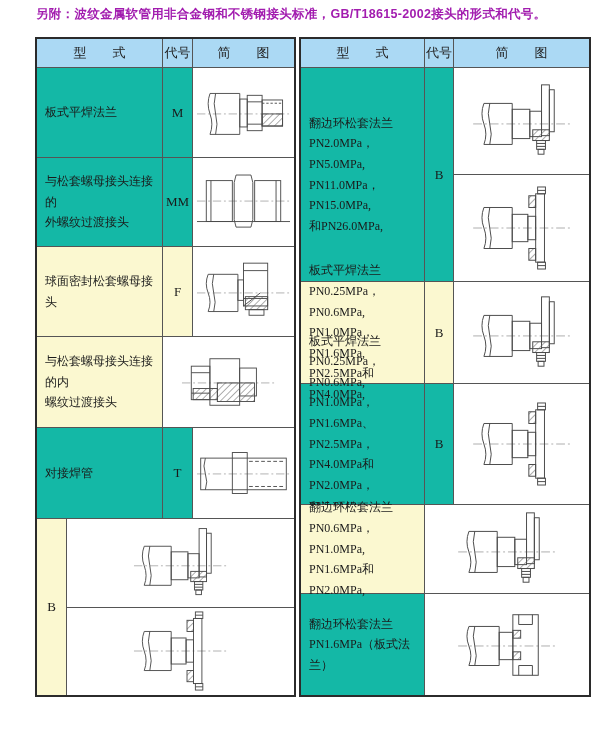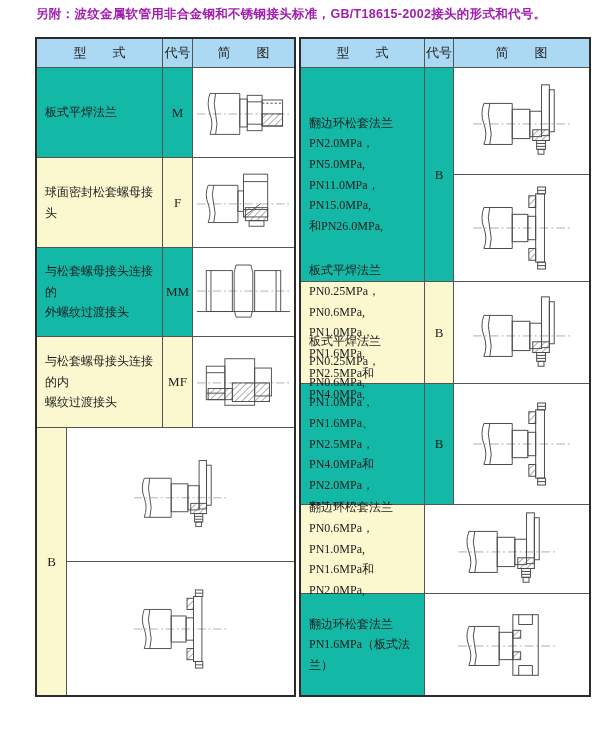--- a/index.html
+++ b/index.html
@@ -96,20 +96,41 @@
                 <line x1="56" y1="55" x2="72" y2="55"></line>
    <rect x="72" y="29" width="22" height="28"></rect>
    <rect x="72" y="44" width="22" height="13" fill="url(#hatchp)"></rect>
    <line x1="72" y1="32.5" x2="94" y2="32.5" stroke-dasharray="2.5 2"></line>
               </g>
             </svg>
           </div>
       </div>
     </div>
 
+    <div class="trow" style="height:89px">
+      <div class="c-type">与松套螺母接头连接的
+外螺纹过渡接头</div>
+      <div class="c-code">MM</div>
+      <div class="c-diag">
+        <div class="dcell">
+            <svg viewBox="0 0 104 86">
+              <g class="diag-stroke">
+                <line x1="2" y1="42" x2="102" y2="42" stroke="#999" stroke-width="0.8" stroke-dasharray="9 3 2 3"></line>
+   <rect x="12" y="20" width="28" height="44"></rect>
+                <line x1="17" y1="20" x2="17" y2="64"></line>
+   <rect x="64" y="20" width="28" height="44"></rect>
+                <line x1="87" y1="20" x2="87" y2="64"></line>
+   <polygon points="44,14 60,14 62,22 62,62 60,70 44,70 42,62 42,22"></polygon>
+   <line x1="2" y1="64" x2="102" y2="64"></line>
+              </g>
+            </svg>
+          </div>
+      </div>
+    </div>
+
     <div class="trow" style="height:90px">
       <div class="c-type hl">球面密封松套螺母接头</div>
       <div class="c-code hl">F</div>
       <div class="c-diag">
         <div class="dcell">
             <svg viewBox="0 0 104 86">
               <g class="diag-stroke">
                 <line x1="2" y1="44" x2="102" y2="44" stroke="#999" stroke-width="0.8" stroke-dasharray="9 3 2 3"></line>
    <path d="M14 24 q-4 10 0 20 q4 10 0 20 h32 v-40 z"></path>
    <path d="M20 24 q-3 10 0 20 q3 10 0 20"></path>
@@ -119,63 +140,59 @@
                 <line x1="52" y1="50" x2="78" y2="50"></line>
    <line x1="52" y1="58" x2="70" y2="44"></line>
    <rect x="54" y="48" width="24" height="14" fill="url(#hatchp)"></rect>
    <rect x="58" y="62" width="16" height="6"></rect>
               </g>
             </svg>
           </div>
       </div>
     </div>
 
-    <div class="trow" style="height:89px">
-      <div class="c-type">与松套螺母接头连接的
-外螺纹过渡接头</div>
-      <div class="c-code">MM</div>
-      <div class="c-diag">
-        <div class="dcell">
-            <svg viewBox="0 0 104 86">
-              <g class="diag-stroke">
-                <line x1="2" y1="42" x2="102" y2="42" stroke="#999" stroke-width="0.8" stroke-dasharray="9 3 2 3"></line>
-   <rect x="12" y="20" width="28" height="44"></rect>
-                <line x1="17" y1="20" x2="17" y2="64"></line>
-   <rect x="64" y="20" width="28" height="44"></rect>
-                <line x1="87" y1="20" x2="87" y2="64"></line>
-   <polygon points="44,14 60,14 62,22 62,62 60,70 44,70 42,62 42,22"></polygon>
-   <line x1="2" y1="64" x2="102" y2="64"></line>
-              </g>
-            </svg>
-          </div>
-      </div>
-    </div>
-
     <div class="trow" style="height:91px">
       <div class="c-type hl">与松套螺母接头连接的内
 螺纹过渡接头</div>
-      <div class="c-code hl">MF</div>
       <div class="c-diag">
         <div class="dcell">
             <svg viewBox="0 0 104 86">
               <g class="diag-stroke">
                 <line x1="2" y1="44" x2="102" y2="44" stroke="#999" stroke-width="0.8" stroke-dasharray="9 3 2 3"></line>
    <rect x="12" y="26" width="20" height="36"></rect>
    <line x1="12" y1="33" x2="32" y2="33"></line>
                 <line x1="12" y1="55" x2="32" y2="55"></line>
    <rect x="32" y="18" width="32" height="50"></rect>
    <rect x="64" y="28" width="18" height="30"></rect>
    <rect x="14" y="50" width="26" height="12" fill="url(#hatchp)"></rect>
    <rect x="40" y="44" width="40" height="20" fill="url(#hatchp)"></rect>
               </g>
             </svg>
           </div>
       </div>
     </div>
 
+    <div class="trow" style="height:91px">
+      <div class="c-type">对接焊管</div>
+      <div class="c-code">T</div>
+      <div class="c-diag">
+        <div class="dcell">
+            <svg viewBox="0 0 104 86">
+              <g class="diag-stroke">
+                <line x1="2" y1="44" x2="102" y2="44" stroke="#999" stroke-width="0.8" stroke-dasharray="9 3 2 3"></line>
+   <rect x="6" y="27" width="92" height="34"></rect>
+   <path d="M11 27 q-3 8.5 0 17 q3 8.5 0 17"></path>
+   <rect x="40" y="21" width="16" height="44"></rect>
+   <line x1="58" y1="30.5" x2="96" y2="30.5" stroke-dasharray="4 2.5"></line>
+   <line x1="58" y1="57.5" x2="96" y2="57.5" stroke-dasharray="4 2.5"></line>
+              </g>
+            </svg>
+          </div>
+      </div>
+    </div>
 
     <div class="trow">
       <div class="c-code hl">B</div>
       <div class="c-diag">
         <div class="dcell">
             <svg viewBox="0 0 104 86">
               <g class="diag-stroke">
                 <line x1="2" y1="46" x2="102" y2="46" stroke="#999" stroke-width="0.8" stroke-dasharray="9 3 2 3"></line>
    <path d="M13 25 q-4 10.5 0 21 q4 10.5 0 21 h29 v-42 z"></path>
    <path d="M19 25 q-3 10.5 0 21 q3 10.5 0 21"></path>

